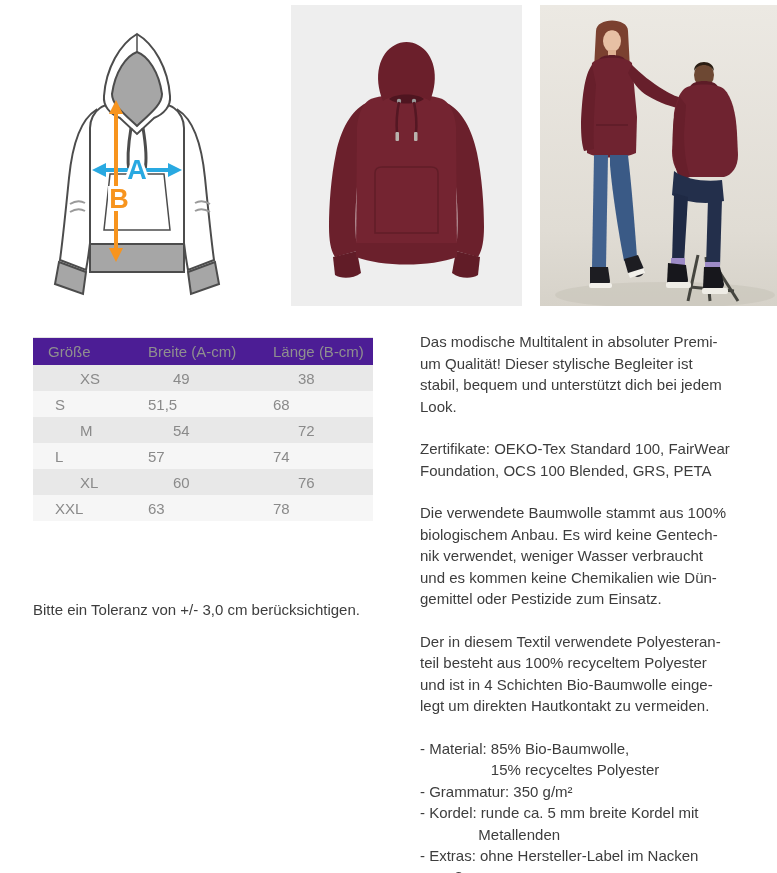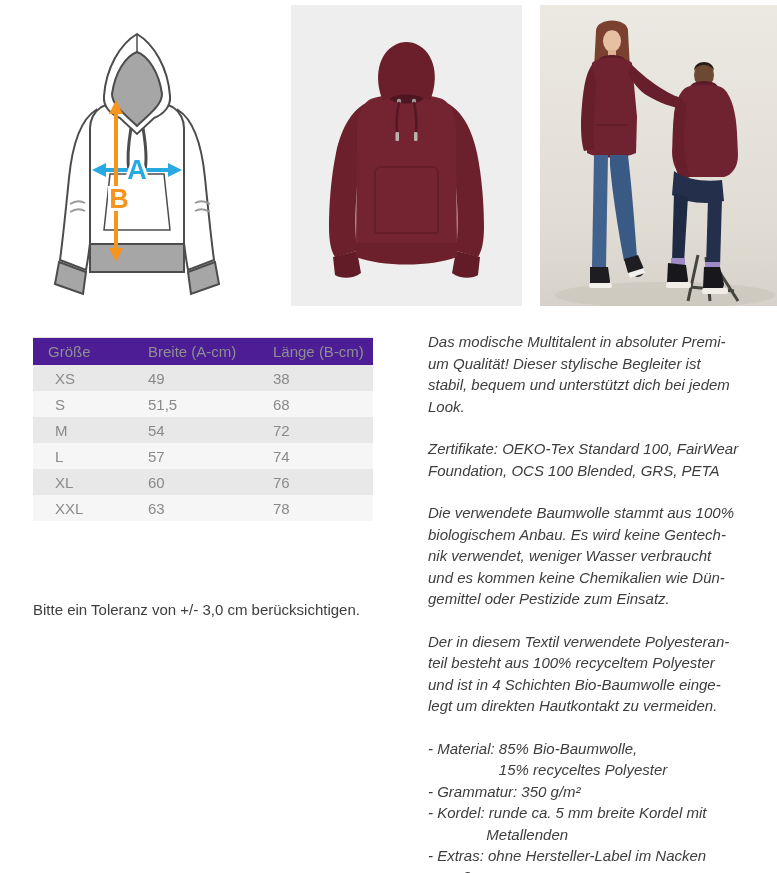--- a/index.html
+++ b/index.html
@@ -17,30 +17,30 @@
   #models-photo{left:540px;top:5px;width:237px;height:301px;}
   .gallery svg{display:block;width:100%;height:100%;}
 
   .dim-label{font-family:"Liberation Sans","DejaVu Sans",sans-serif;font-weight:bold;font-size:27px;
     paint-order:stroke;stroke:#ffffff;stroke-width:6px;}
 
   
   .size-table{left:33px;top:337px;width:340px;border-top:1px solid #e3e3e3;font-size:15px;color:#8a8a8a;}
   .t-row{display:grid;grid-template-columns:115px 125px 1fr;align-items:center;height:26px;}
   .t-head{height:27px;color:#8f8f8f;background:#4c1d95;}
-  .t-row.shade{background:#e8e8e8;}
+  .t-row.shade{background:#e8e8e8;padding-left:25px;}
   .t-row.lite{background:#f6f6f6;}
   .c1{padding-left:22px;}
   .t-head .c1{padding-left:15px;}
 
   .tolerance{left:33px;top:601px;font-size:15px;color:#3d3d3d;}
 
   
   .desc{left:420px;top:331px;width:352px;font-size:15px;line-height:21.5px;color:#3d3d3d;}
-  .desc p{margin:0 0 21px 8px;white-space:pre-wrap;font-style:italic;}
+  .desc p{margin:0 0 21px 0;white-space:pre-wrap;}
 </style>
 </head>
 <body>
 
 <div class="gallery">
 
   <div class="abs" id="tech-diagram">
     <svg viewBox="0 0 240 292">
 
       <g stroke="#4c4c4c" stroke-width="2" fill="#ffffff">

